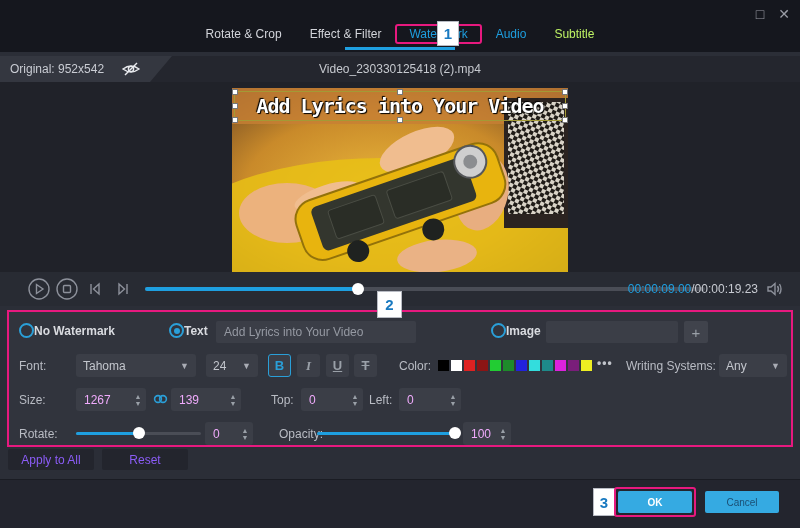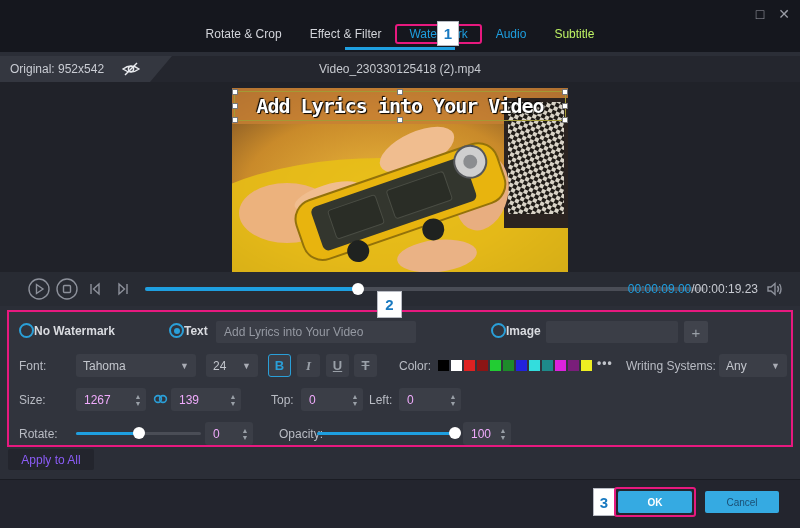--- a/index.html
+++ b/index.html
@@ -346,20 +346,21 @@
         <span class="spin-arrows">
             <span>▲</span>
             <span>▼</span>
           </span>
       </div>
     </div>
   </div>
 
   <div class="actionrow">
     <div class="flat-btn">Apply to All</div>
+    <div class="flat-btn">Reset</div>
   </div>
 
   <div class="bottombar"></div>
   <div class="num-badge badge-3">3</div>
   <div class="ok-wrap">
     <button class="blue-btn ok-btn">OK</button>
   </div>
   <button class="blue-btn cancel-btn">Cancel</button>
 
 </div>

